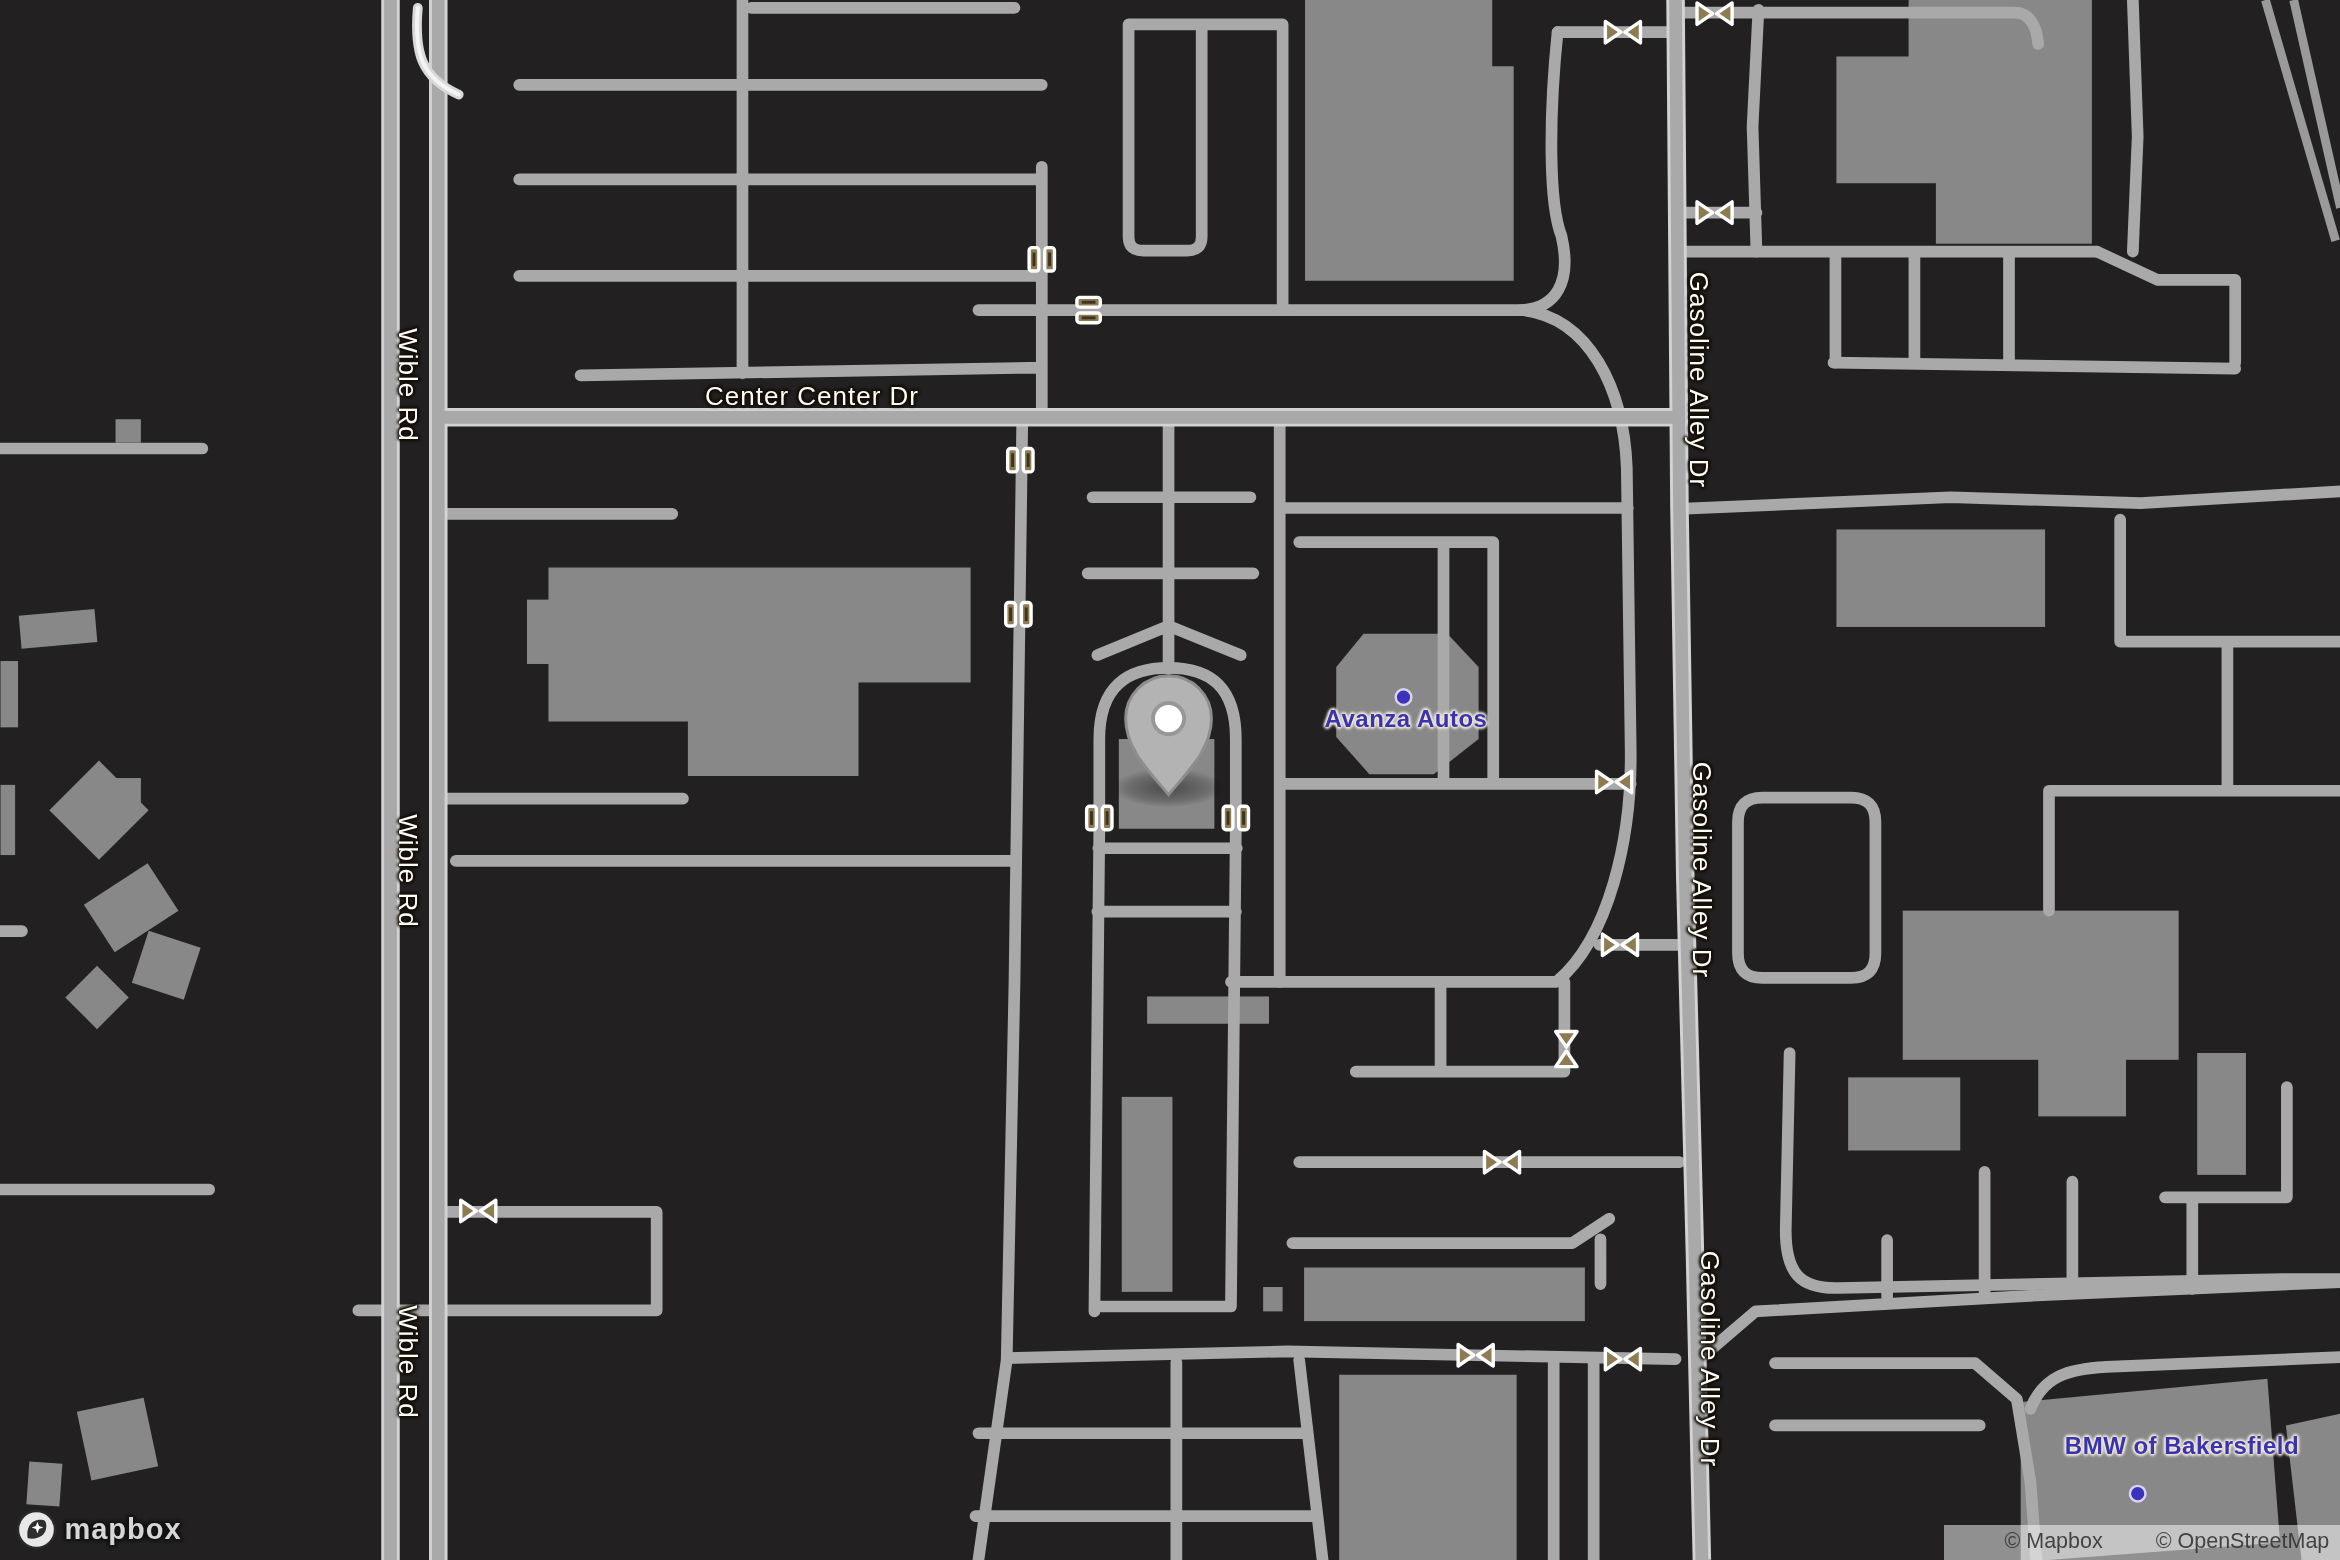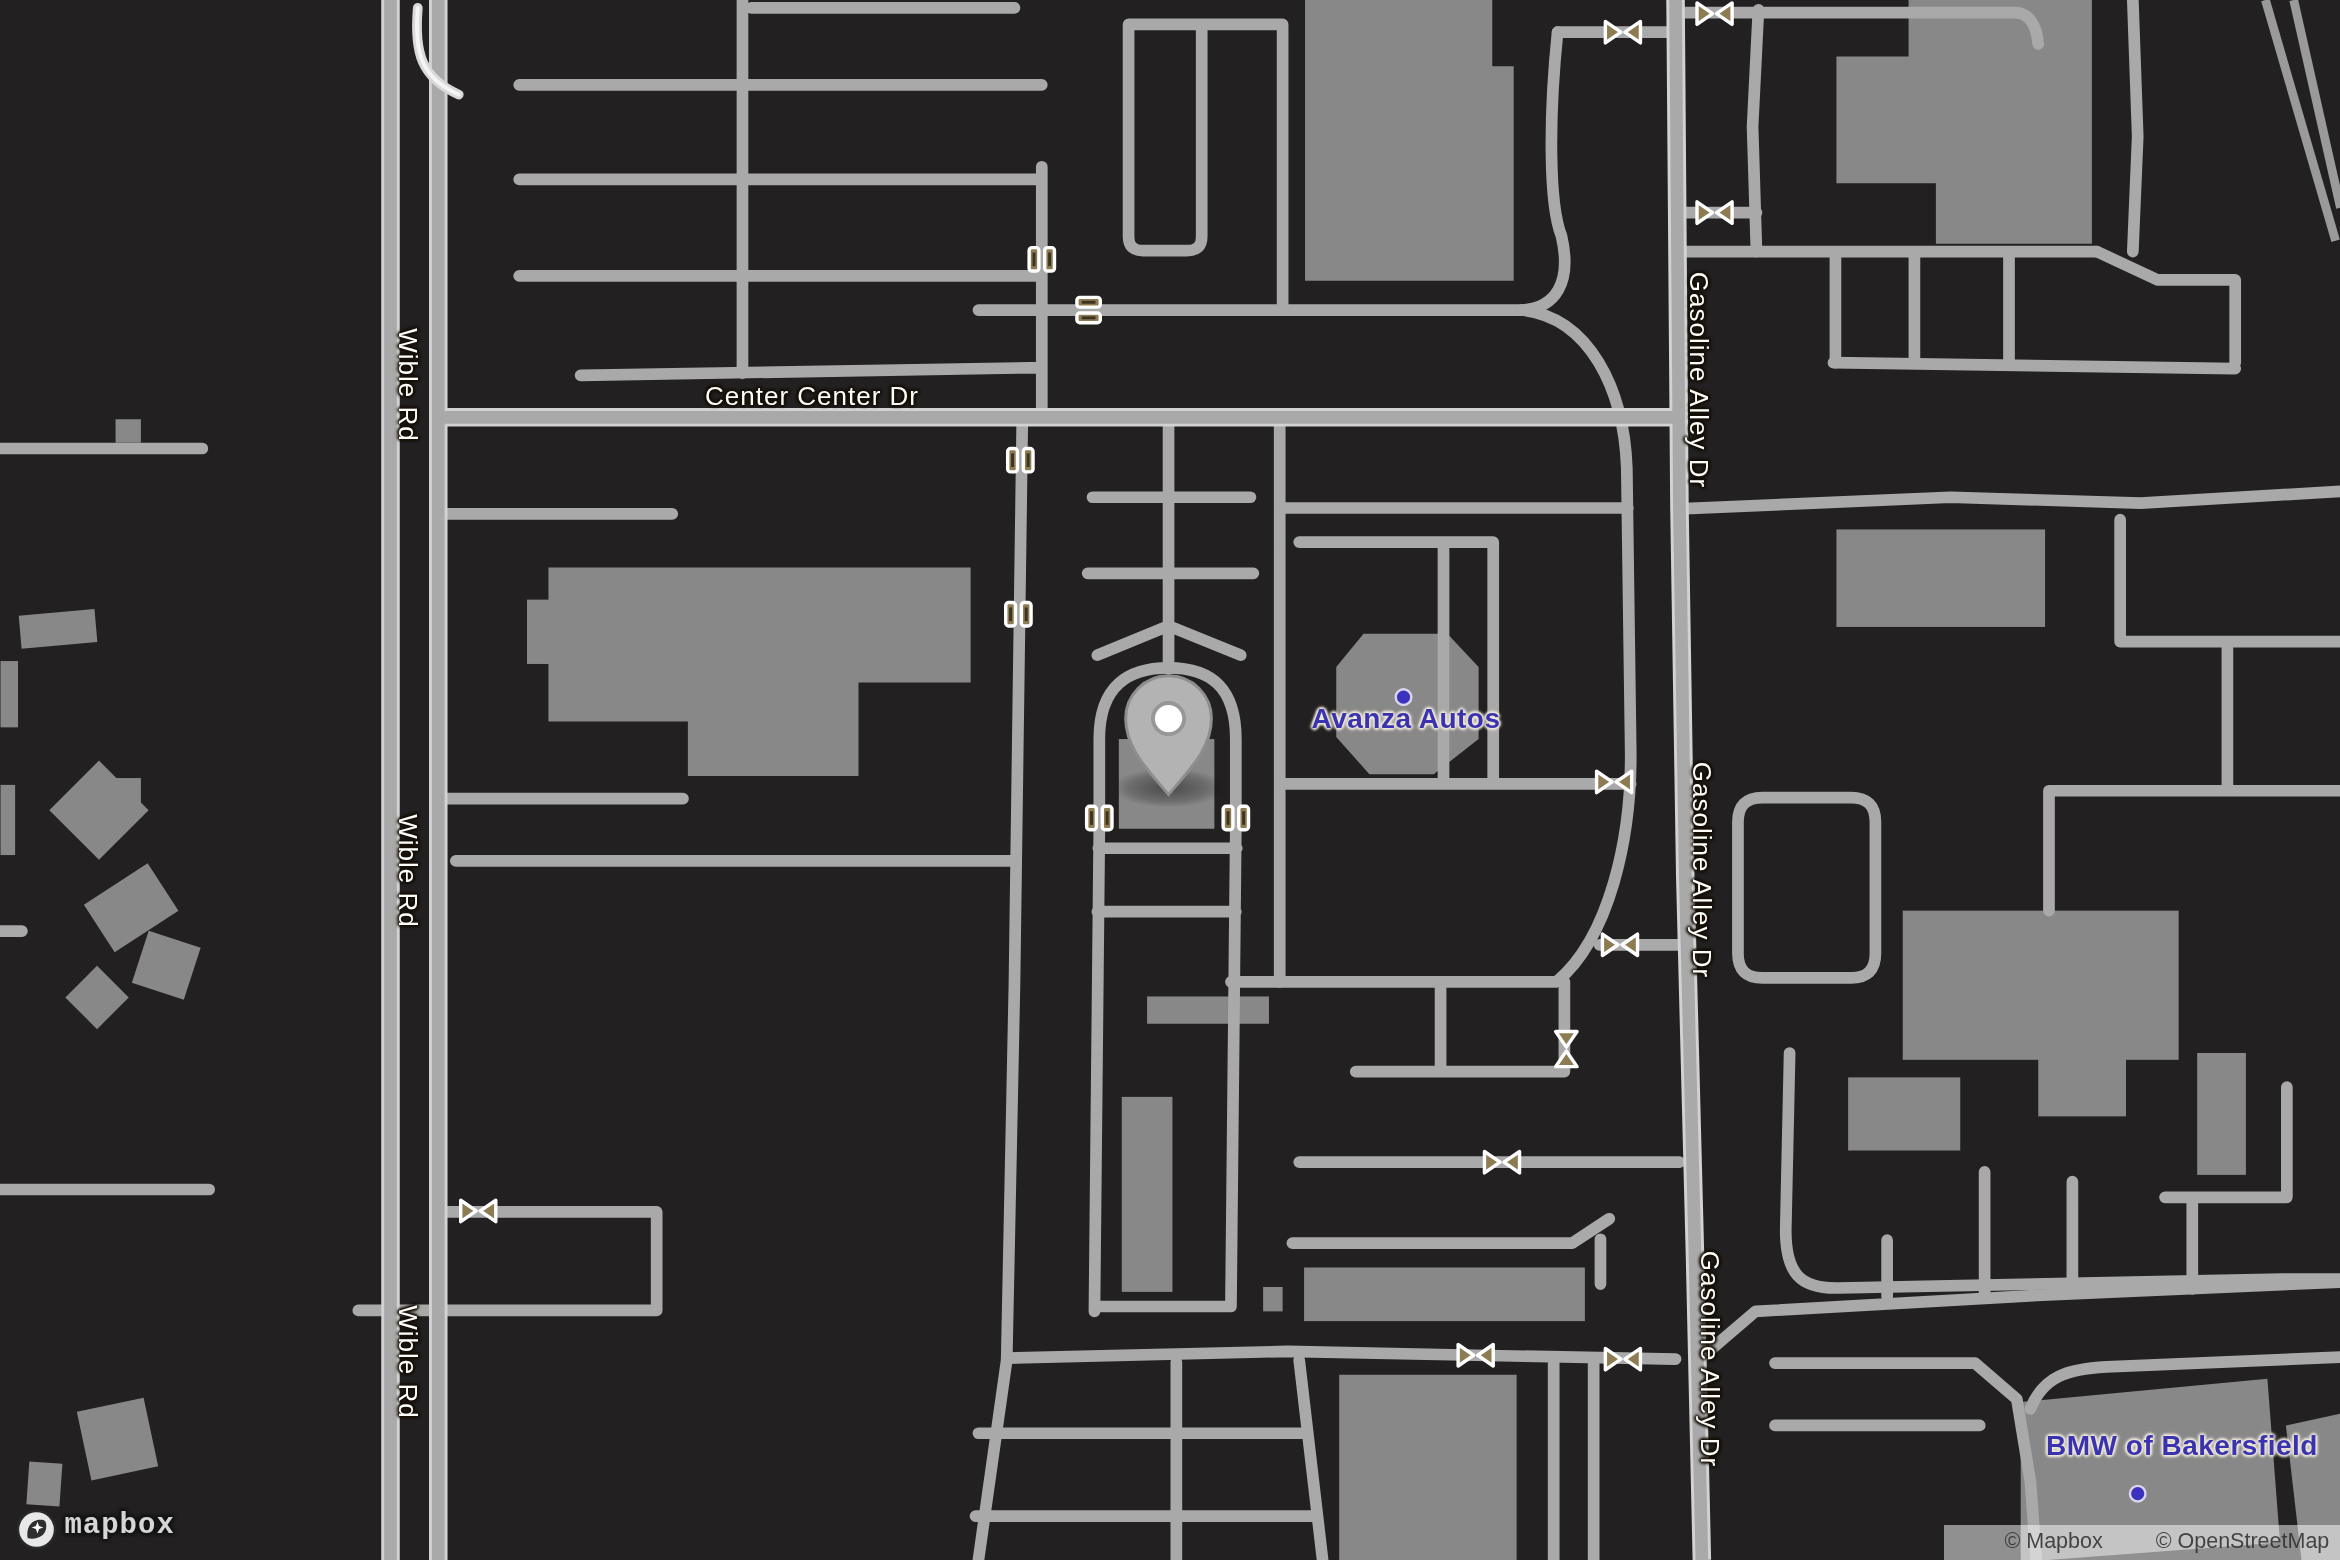--- a/index.html
+++ b/index.html
@@ -3,24 +3,24 @@
 <meta charset="utf-8">
 <style>
   html,body{margin:0;padding:0;background:#111;}
   #map{position:relative;width:2341px;height:1560px;background:#222020;overflow:hidden;
        font-family:"Liberation Sans",sans-serif;}
   #geom{position:absolute;left:0;top:0;}
   .road-label{position:absolute;color:#fdfdfa;font-size:26px;font-weight:500;letter-spacing:1px;
     white-space:nowrap;transform:translate(-50%,-50%);
     text-shadow:0 0 2.9px #171007,0 0 2.9px #171007,2px 0 2.9px #171007,-2px 0 2.9px #171007,0 2px 2.9px #171007,0 -2px 2.9px #171007;}
   .road-label.vert{transform:translate(-50%,-50%) rotate(90deg);}
-  .poi-label{position:absolute;color:#3b33ae;font-size:28px;font-weight:bold;letter-spacing:0.5px;
+  .poi-label{position:absolute;color:#3b33ae;font-size:24px;font-weight:bold;letter-spacing:0.5px;
     white-space:nowrap;transform:translate(-50%,-50%);
     text-shadow:0 0 2px #efe9dc,0 0 2.9px #efe9dc,2px 0 2.9px #efe9dc,-2px 0 2.9px #efe9dc,0 2px 2.9px #efe9dc,0 -2px 2.9px #efe9dc;}
-  #logo{position:absolute;left:15.6px;bottom:9.8px;display:flex;gap:7.8px;text-decoration:none;cursor:pointer;font-family:Liberation Mono, monospace;}
+  #logo{position:absolute;left:15.6px;bottom:9.8px;display:flex;align-items:center;gap:7.8px;text-decoration:none;cursor:pointer;}
   #logo .word{color:#d6d6d6;font-size:29px;font-weight:bold;letter-spacing:1px;
     text-shadow:0 0 3.9px #141414,0 2px 3.9px #141414,0 -2px 3.9px #141414,2px 0 3.9px #141414,-2px 0 3.9px #141414;}
   #attrib{position:absolute;right:0;bottom:0;background:rgba(255,255,255,.5);
     padding:3.9px 11.7px 5.9px 13.7px;font-size:21.5px;color:rgba(45,45,45,.85);white-space:nowrap;}
   #attrib span{cursor:pointer;margin-left:47px;}
 </style>
 </head>
 <body>
 
 <div id="map">

